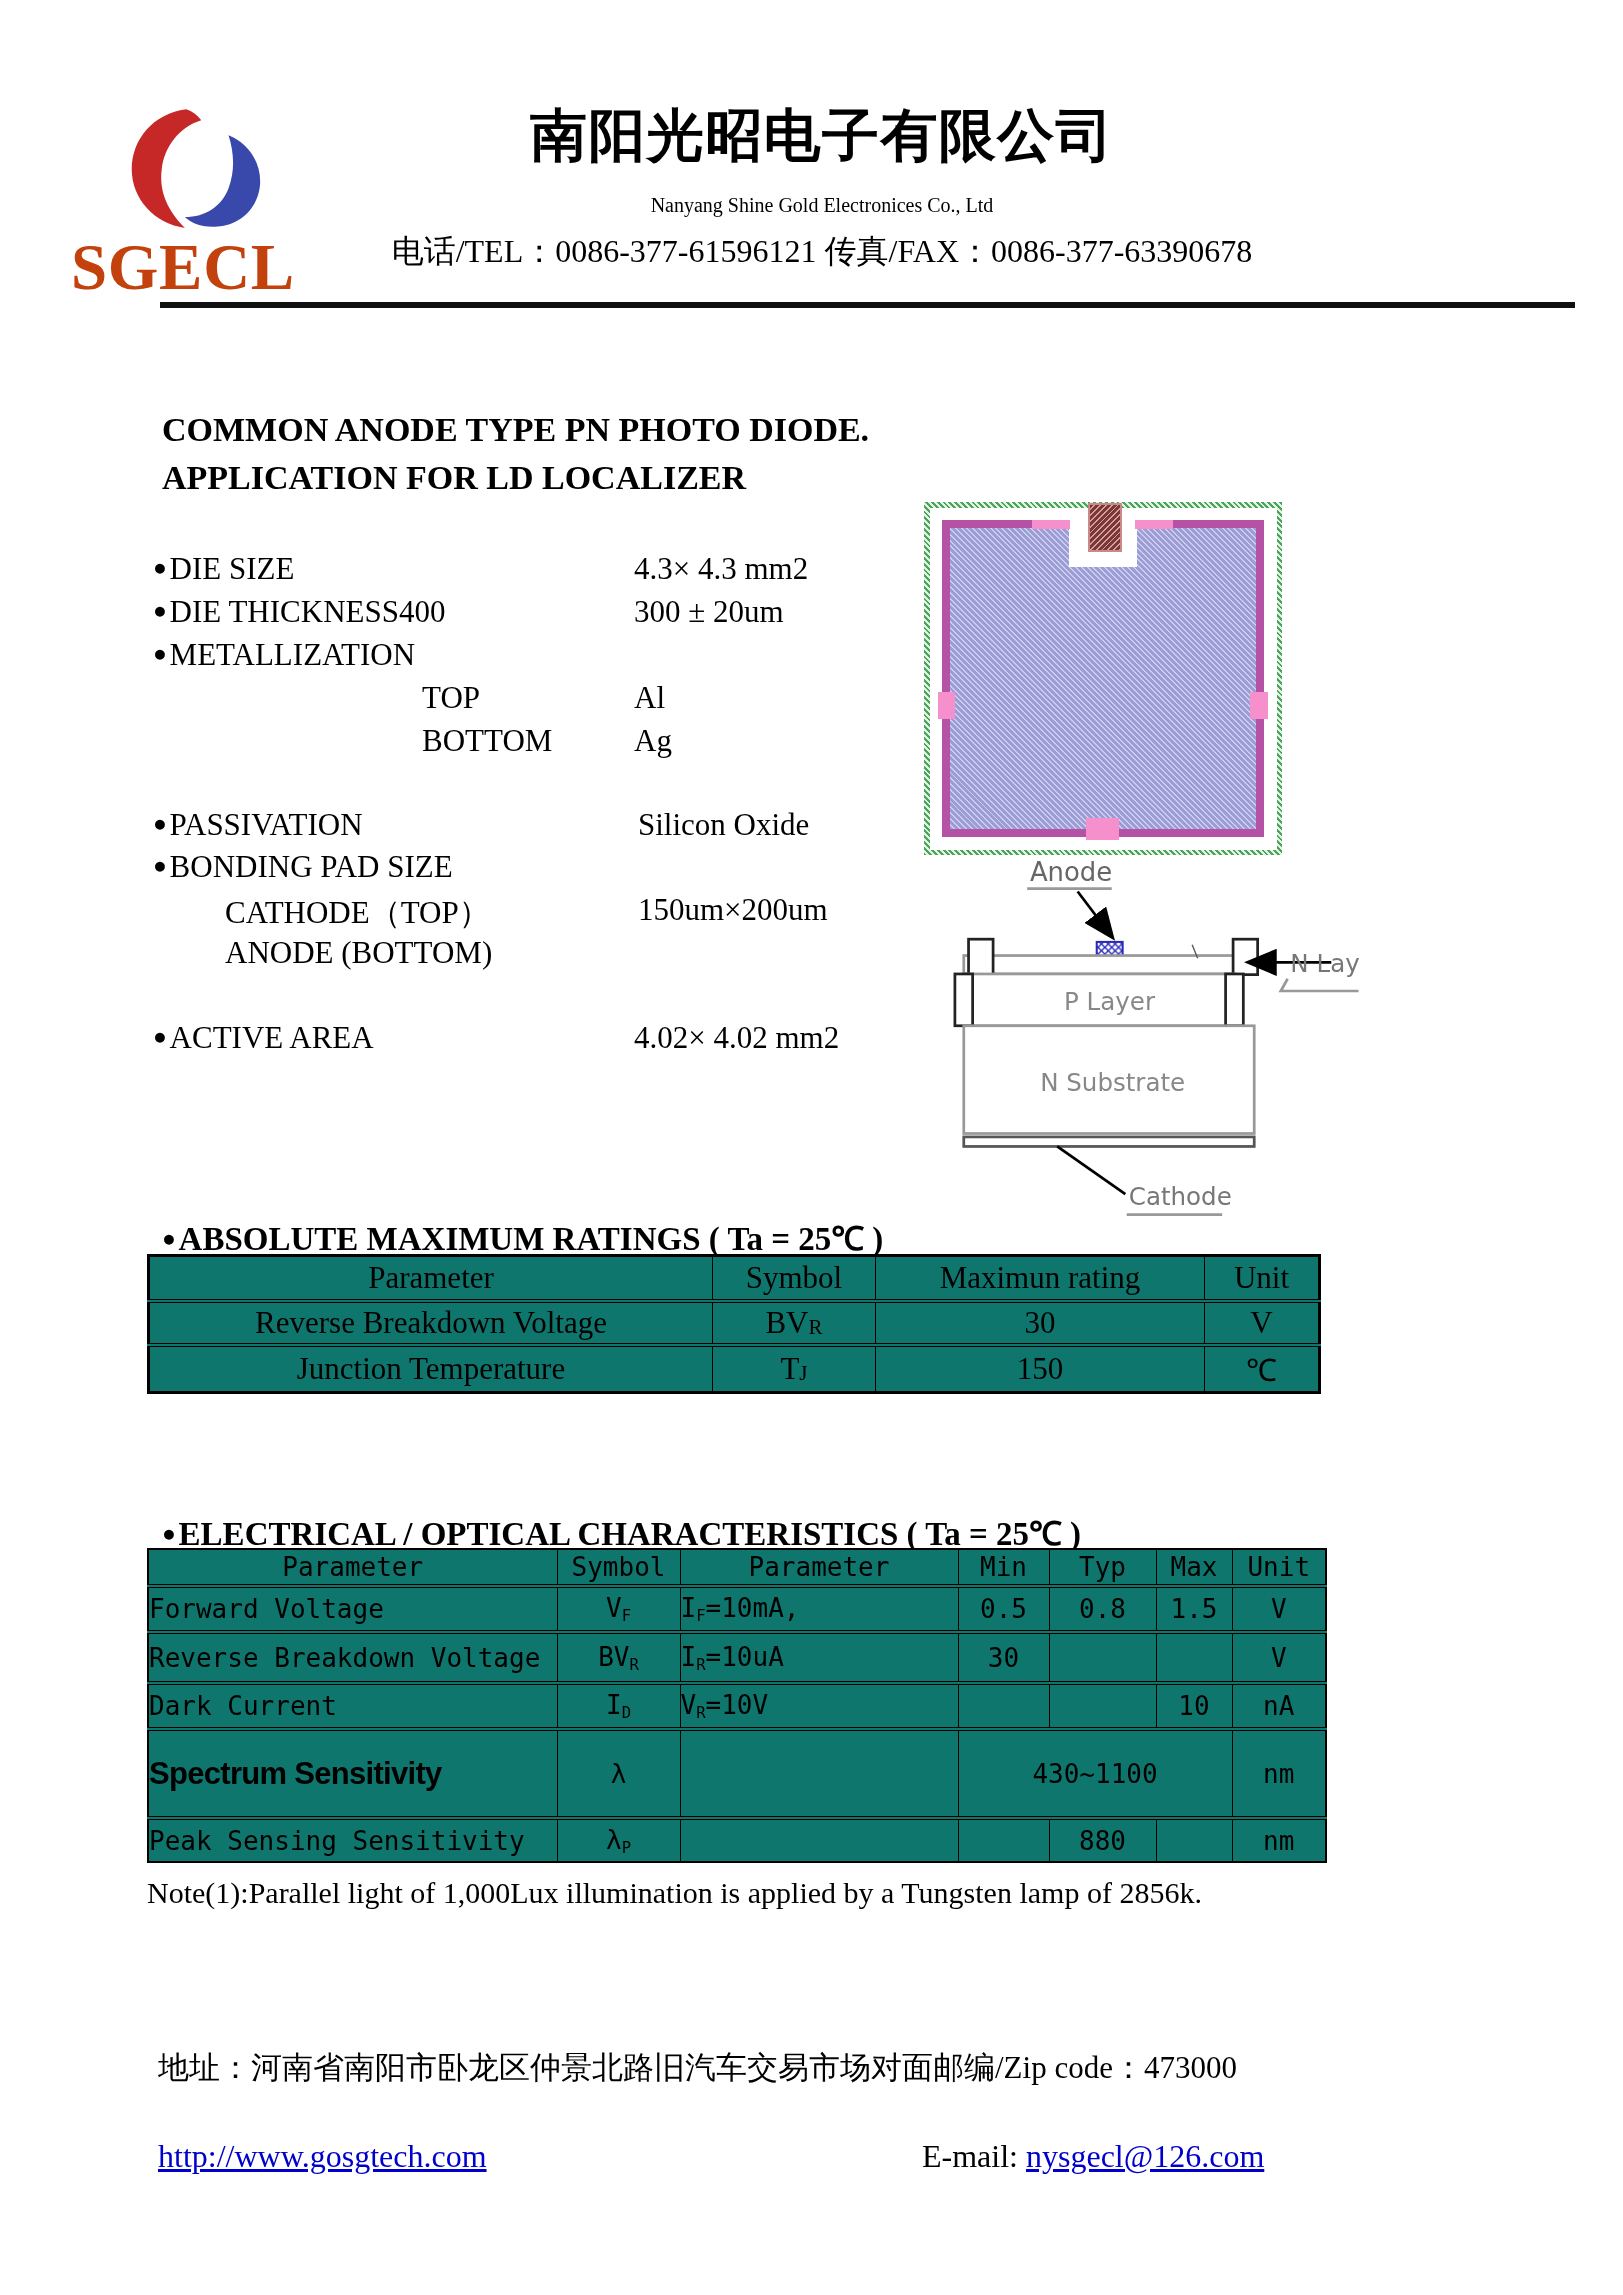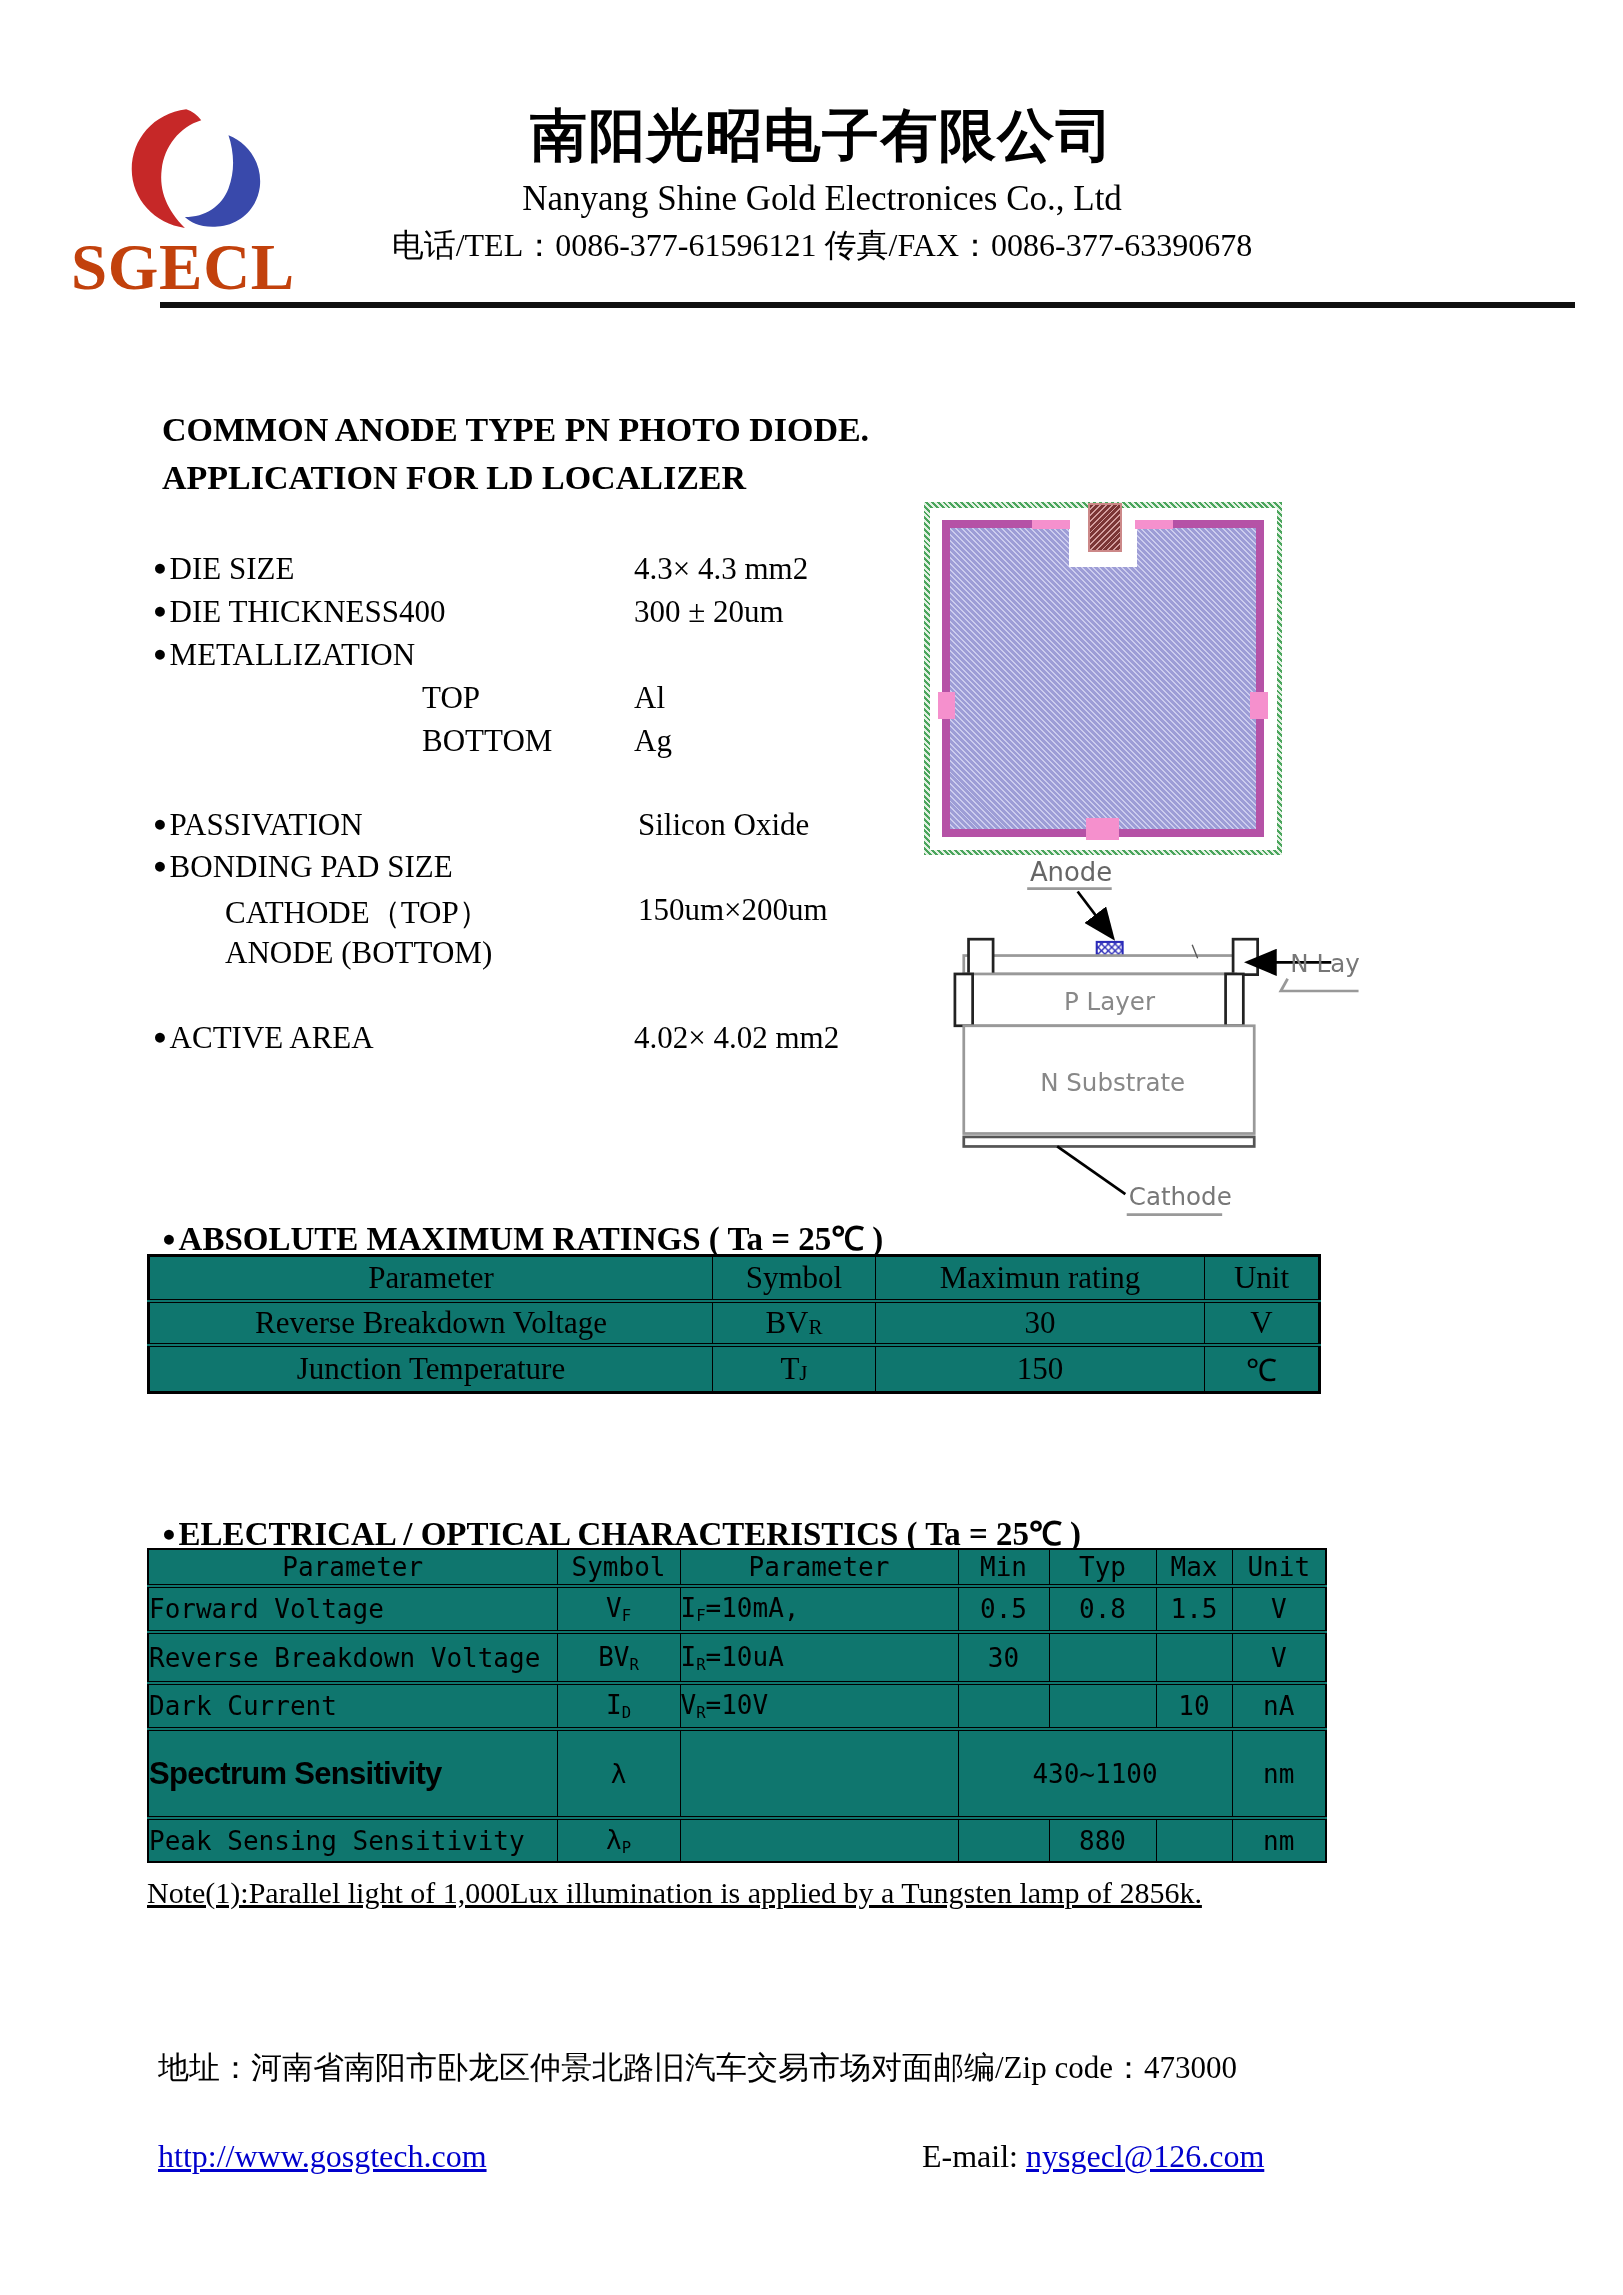--- a/index.html
+++ b/index.html
@@ -8,21 +8,21 @@
     font-family:"Liberation Serif", serif; color:#000; overflow:hidden;
   }
   
   .logo-svg { position:absolute; left:126px; top:108px; }
   .logo-text {
     position:absolute; left:71px; top:230px; width:273px;
     font-size:65px; font-weight:bold; letter-spacing:0.7px; color:#c2410c;
   }
   .company-block { position:absolute; left:355px; top:102px; width:934px; text-align:center; }
   .company-cn { font-size:57px; font-weight:bold; letter-spacing:1.4px; line-height:68px; }
-  .company-en { font-size:35px; line-height:40px; margin-top:9px; }
+  .company-en { font-size:20px; line-height:40px; margin-top:15px; }
   .company-tel { font-size:32px; line-height:40px; margin-top:5.5px; }
   .header-rule { position:absolute; left:160px; top:302px; width:1415px; height:5.5px; background:#101010; }
   
   .intro { position:absolute; left:162px; top:406px; font-size:34px; font-weight:bold; line-height:48px; }
   
   .spec-row { position:absolute; left:153px; width:1132px; height:40px; font-size:31px; }
   .bullet { font-size:23px; vertical-align:4.1px; margin-right:2.7px; }
   .spec-label { font-weight:normal;margin-top:28px; }
   .indent-1 { margin-left:269px; }
   .indent-2 { margin-left:72px; }
@@ -54,21 +54,21 @@
   .t1 tr:last-child td { border-bottom:none; }
   .t2 { left:147px; top:1548px; width:1178px;
         font-family:"DejaVu Sans Mono","Liberation Mono",monospace; font-size:26px;
         border:2.7px solid #000; text-align:center; }
   .t2 td { border-bottom:4.1px double #000; }
   .t2 tr:last-child td { border-bottom:none; }
   .t2 td.pleft { text-align:left; padding-left:0; }
   .spectrum { font-family:"Liberation Sans",sans-serif; font-weight:bold; font-size:31px; letter-spacing:-0.7px; }
   .tsub { font-size:0.60em; vertical-align:-0.25em; }
   .tsub-hi { font-size:0.68em; vertical-align:-0.05em; }
-  .note { position:absolute; left:147px; top:1876px; font-size:30px;text-decoration:underline; }
+  .note { position:absolute; left:147px; top:1876px; font-size:30px; }
   
   .address { position:absolute; left:158px; top:2047px; font-size:31px; }
   .weblink { position:absolute; left:158px; top:2138px; font-size:32px; }
   .emailline { position:absolute; left:922px; top:2138px; font-size:32px; }
   a.blue, .blue { color:#0000cc; text-decoration:underline; }
 </style>
 </head>
 <body>
 
 <div class="page">

